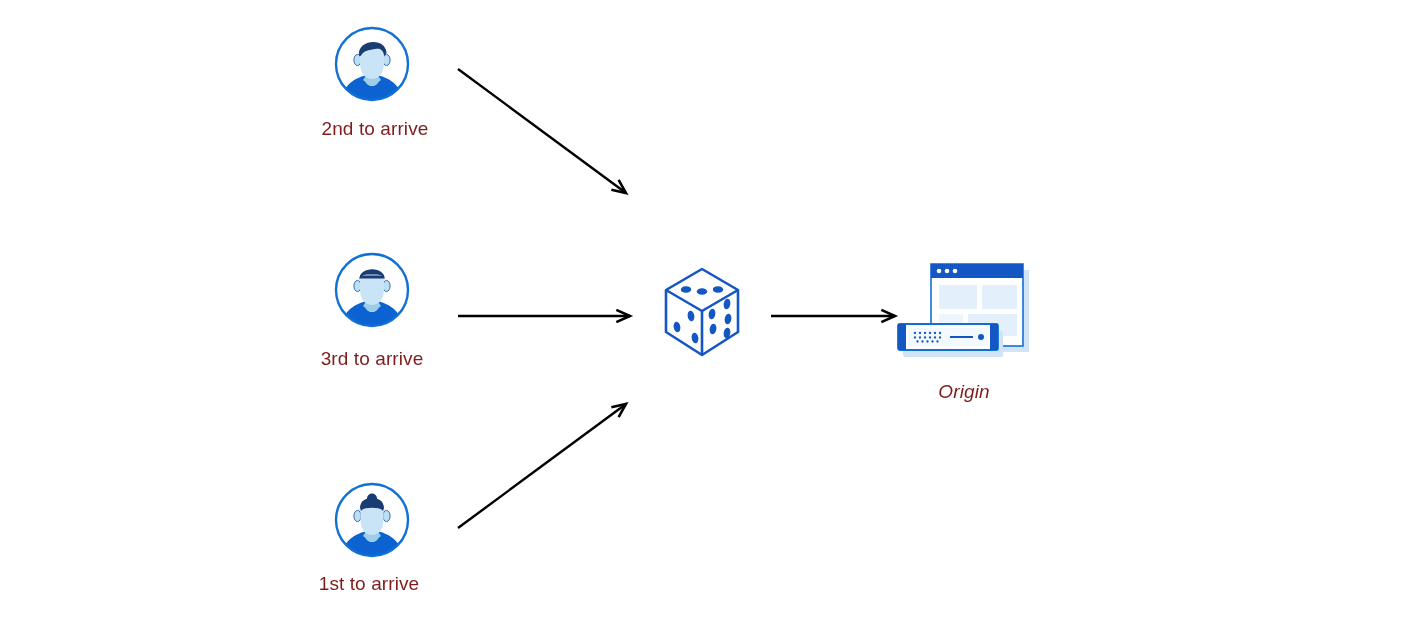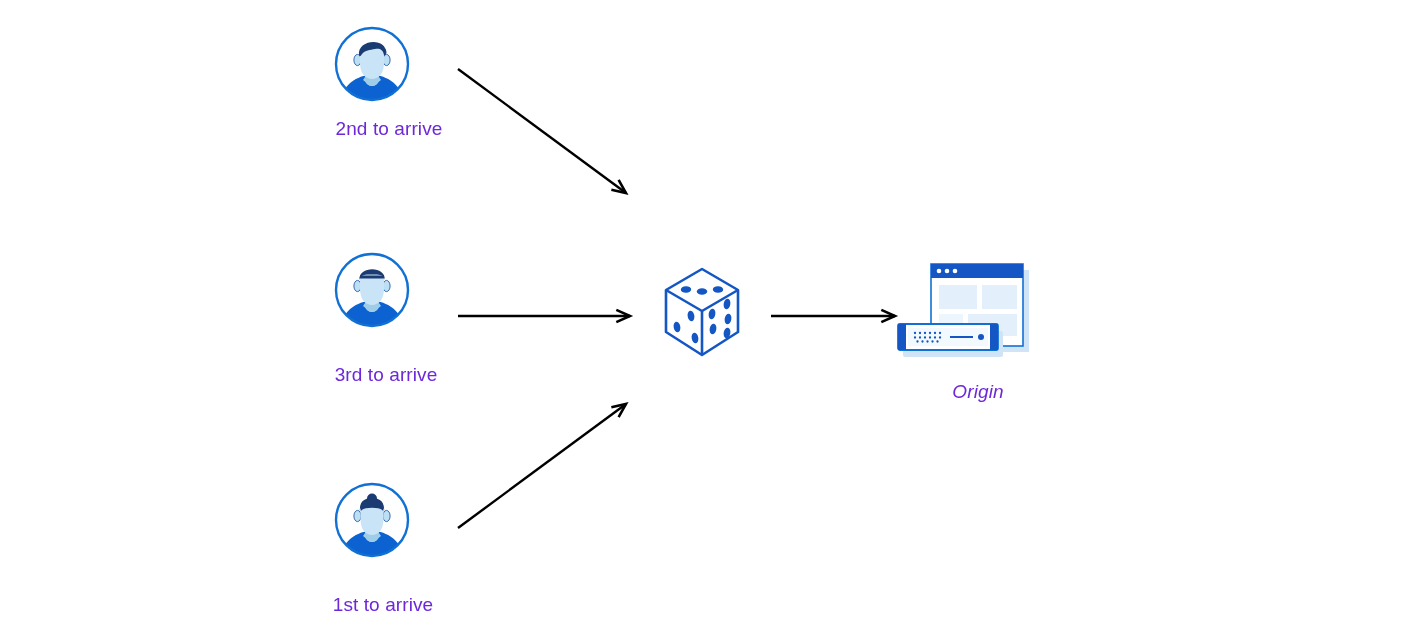--- a/index.html
+++ b/index.html
@@ -22,25 +22,24 @@
   }
   .avatar-wrap {
     position: absolute;
     width: 78px;
     height: 78px;
   }
   .node-label {
     position: absolute;
     font-family: "Liberation Sans", sans-serif;
     font-size: 19px;
-    color: #6d28d9;
+    color: #7f1d1d;
     white-space: nowrap;
     text-align: center;
     letter-spacing: 0.1px;
-    margin-left: 14px;
   }
   .arrow-layer {
     position: absolute;
     left: 0;
     top: 0;
     width: 1405px;
     height: 633px;
     pointer-events: none;
   }
   .icon-svg { display: block; }
@@ -109,21 +108,21 @@
         <ellipse cx="53.5" cy="35" rx="3.6" ry="5.6" fill="#bcdff3" stroke="#2a5fa8" stroke-width="0.9"></ellipse>
         <path d="M27 28 C27 17 51 17 51 28 L51 38 C51 49 45 54 39 54 C33 54 27 49 27 38 Z" fill="#c9e4f6"></path>
 
         <path d="M26.4 29 C25 15 53 14.4 51.8 29 C51.4 25.6 49 23.6 44 23.4 L34 23.6 C29.4 24 27.4 25.8 26.4 29 Z" fill="#1b3c73"></path>
         <path d="M27 27.6 h24 v-3 h-24 Z" fill="#1b3c73"></path>
         <path d="M32 52 q7 7 14 0 l2 3 q-9 8 -18 0 Z" fill="#9ecde8"></path>
       </g>
       <circle cx="39" cy="39" r="36" fill="none" stroke="#1170d4" stroke-width="2.4"></circle>
     </svg>
   </div>
-  <div class="node-label" id="label-visitor-3rd" style="left: 372px; top: 364px; transform: translateX(-50%);">3rd to arrive</div>
+  <div class="node-label" id="label-visitor-3rd" style="left: 372px; top: 348px; transform: translateX(-50%);">3rd to arrive</div>
 
   <div class="node avatar-wrap" id="node-visitor-1st" style="left: 333px; top: 481px;">
     <svg class="icon-svg" width="78" height="78" viewBox="0 0 78 78" xmlns="http://www.w3.org/2000/svg">
       <defs>
         <clipPath id="clipC">
             <circle cx="39" cy="39" r="36"></circle>
           </clipPath>
       </defs>
       <circle cx="39" cy="39" r="36" fill="#ffffff"></circle>
       <g clip-path="url(#clipC)">
@@ -135,21 +134,21 @@
         <path d="M27.5 29 C27.5 18 50.5 18 50.5 29 L50.5 38 C50.5 49 45 54 39 54 C33 54 27.5 49 27.5 38 Z" fill="#c9e4f6"></path>
 
         <path d="M39 12.5 a5 5 0 0 1 0 10 a5 5 0 0 1 0 -10 Z" fill="#1b3c73"></path>
         <path d="M27 31 C25.6 18.5 34 17 39 17 C44 17 52.4 18.5 51 31 C50.4 26 48.6 23.6 45.6 23 L32.4 23 C29.4 23.6 27.6 26 27 31 Z" fill="#1b3c73"></path>
         <path d="M28 24 C31 20 47 20 50 24 L50 30 C48.5 25.5 29.5 25.5 28 30 Z" fill="#1b3c73"></path>
         <path d="M32 52 q7 7 14 0 l2 3 q-9 8 -18 0 Z" fill="#9ecde8"></path>
       </g>
       <circle cx="39" cy="39" r="36" fill="none" stroke="#1170d4" stroke-width="2.4"></circle>
     </svg>
   </div>
-  <div class="node-label" id="label-visitor-1st" style="left: 369px; top: 594px; transform: translateX(-50%);">1st to arrive</div>
+  <div class="node-label" id="label-visitor-1st" style="left: 369px; top: 573px; transform: translateX(-50%);">1st to arrive</div>
 
   <div class="node" id="node-random-selector" style="left: 662px; top: 266px;">
     <svg class="icon-svg" width="80" height="92" viewBox="0 0 80 92" xmlns="http://www.w3.org/2000/svg">
       <g fill="none" stroke="#1356c4" stroke-width="2.6" stroke-linejoin="round">
         <path d="M40 3 L76 24 L76 66 L40 89 L4 66 L4 24 Z"></path>
         <path d="M4 24 L40 45 L76 24"></path>
         <path d="M40 45 L40 89"></path>
       </g>
 
       <g fill="#1356c4">

